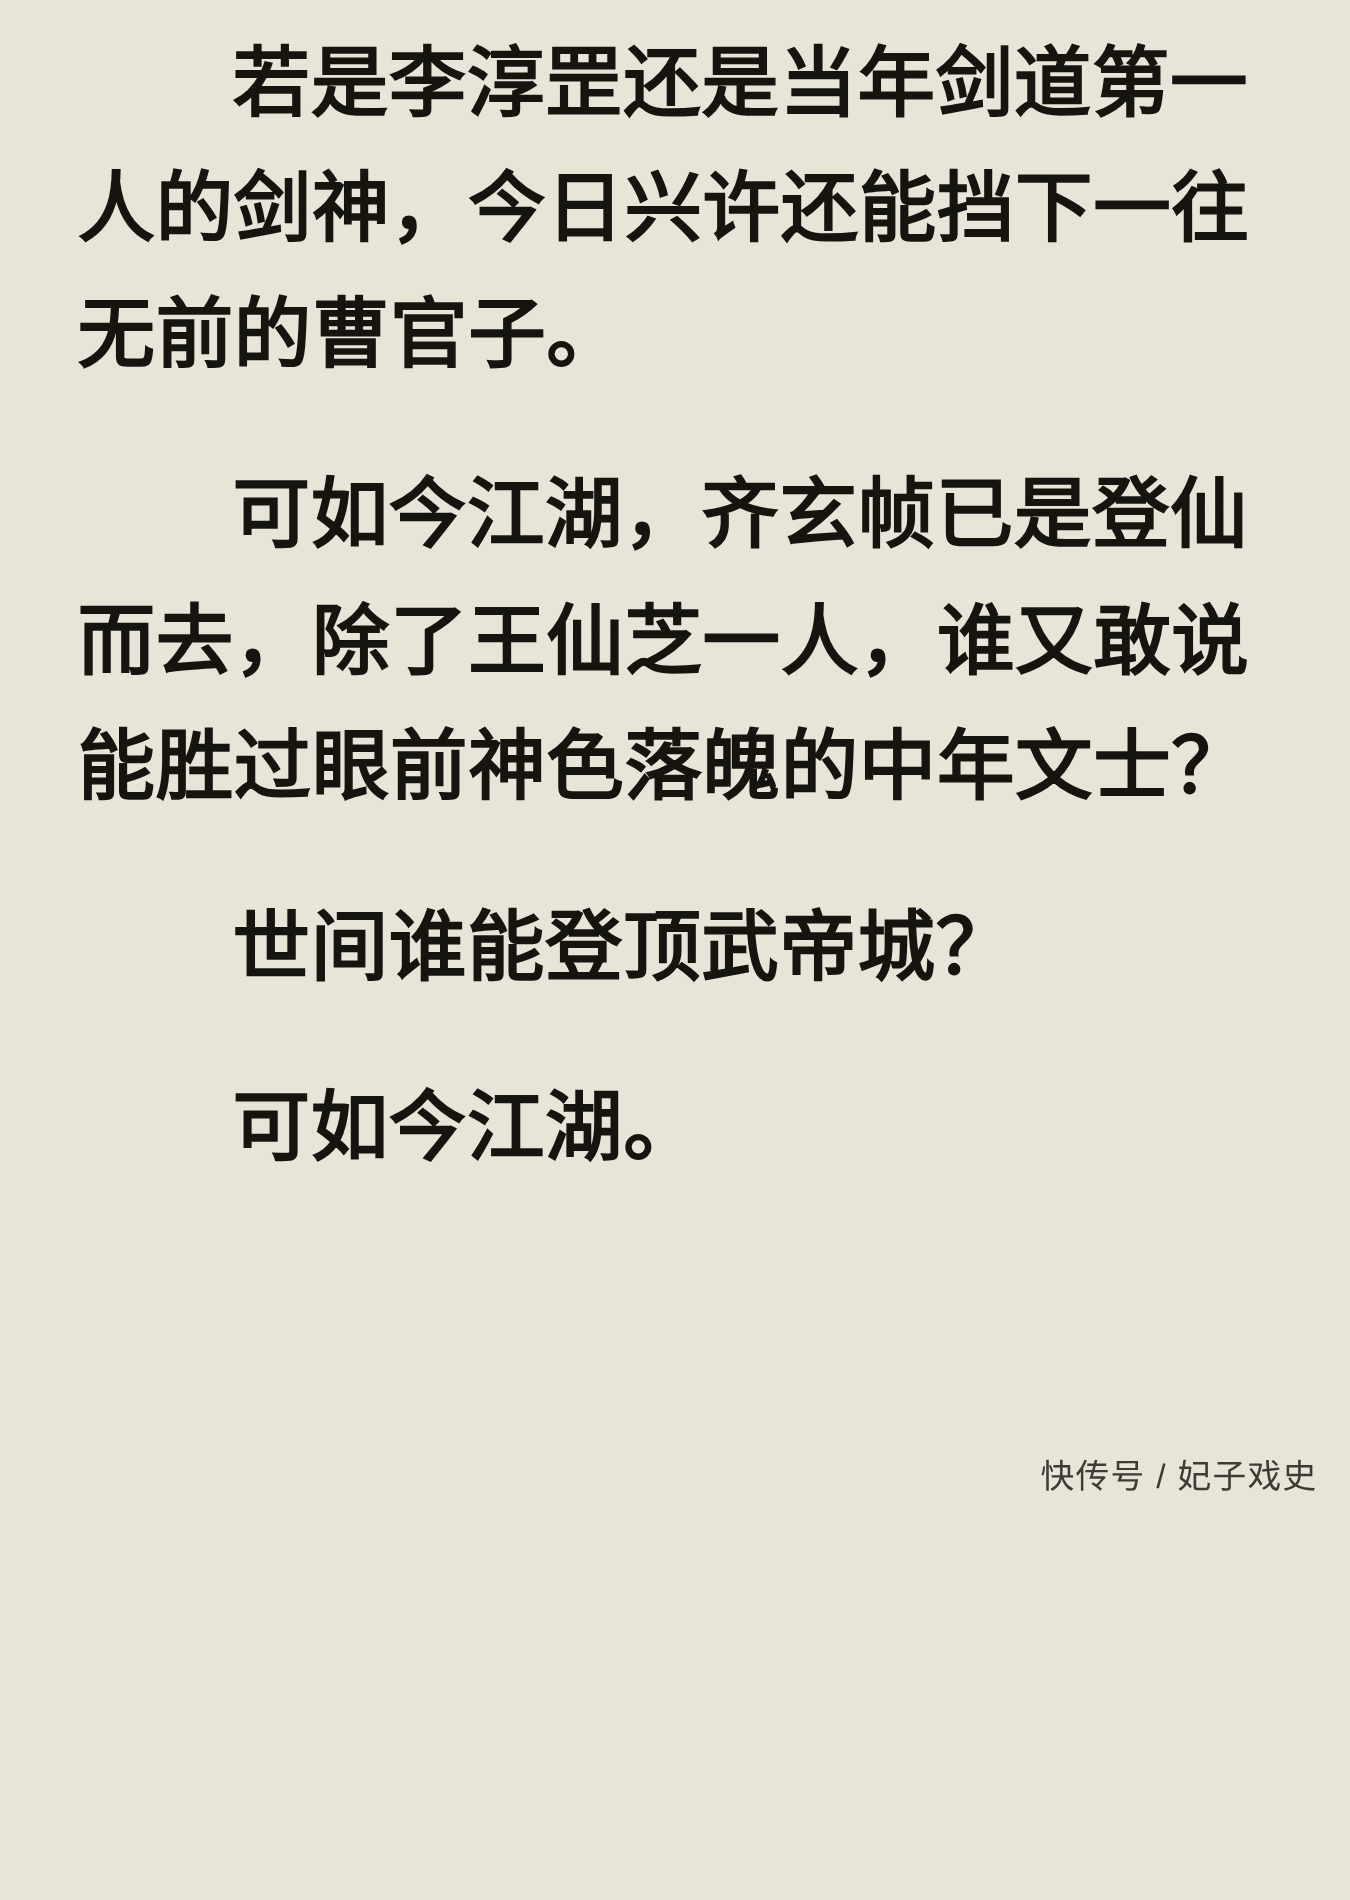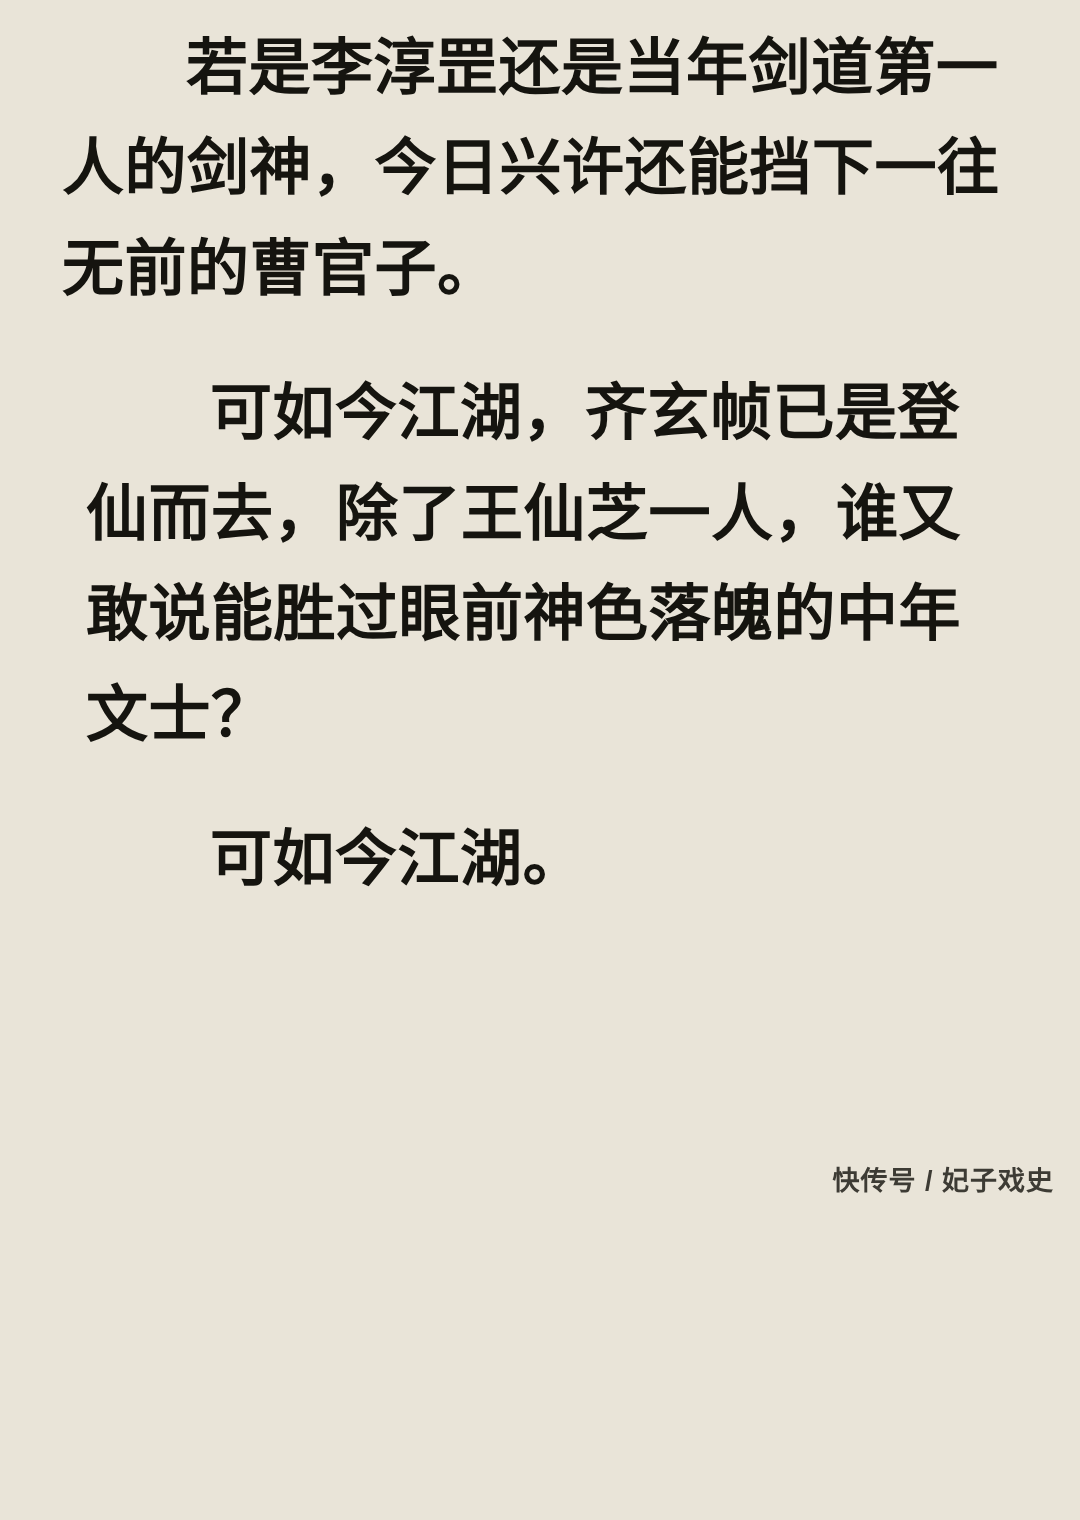--- a/index.html
+++ b/index.html
@@ -29,43 +29,43 @@
     line-height: 1.62;
     letter-spacing: 0.5px;
     font-weight: 700;
     text-indent: 2em;
     margin: 0;
     word-break: break-all;
   }
 
   .para + .para {
     margin-top: 44px;
-    margin-left: 24px;
   }
 
   .para.center-ish {
     text-indent: 2em;
   }
 
   .watermark {
     position: absolute;
     right: 26px;
     bottom: 18px;
     color: #3d3b34;
     font-size: 27px;
-    font-weight: 700;
+    font-weight: 400;
     letter-spacing: 1px;
     white-space: nowrap;
     text-align: center;
   }
 </style>
 </head>
 <body>
 
 <div class="page">
 
   <p class="para">若是李淳罡还是当年剑道第一人的剑神，今日兴许还能挡下一往无前的曹官子。</p>
   <p class="para">可如今江湖，齐玄帧已是登仙而去，除了王仙芝一人，谁又敢说能胜过眼前神色落魄的中年文士？</p>
+  <p class="para center-ish">世间谁能登顶武帝城？</p>
   <p class="para center-ish">可如今江湖。</p>
 
   <div class="watermark">快传号 / 妃子戏史</div>
 
 </div>
 
 </body></html>

